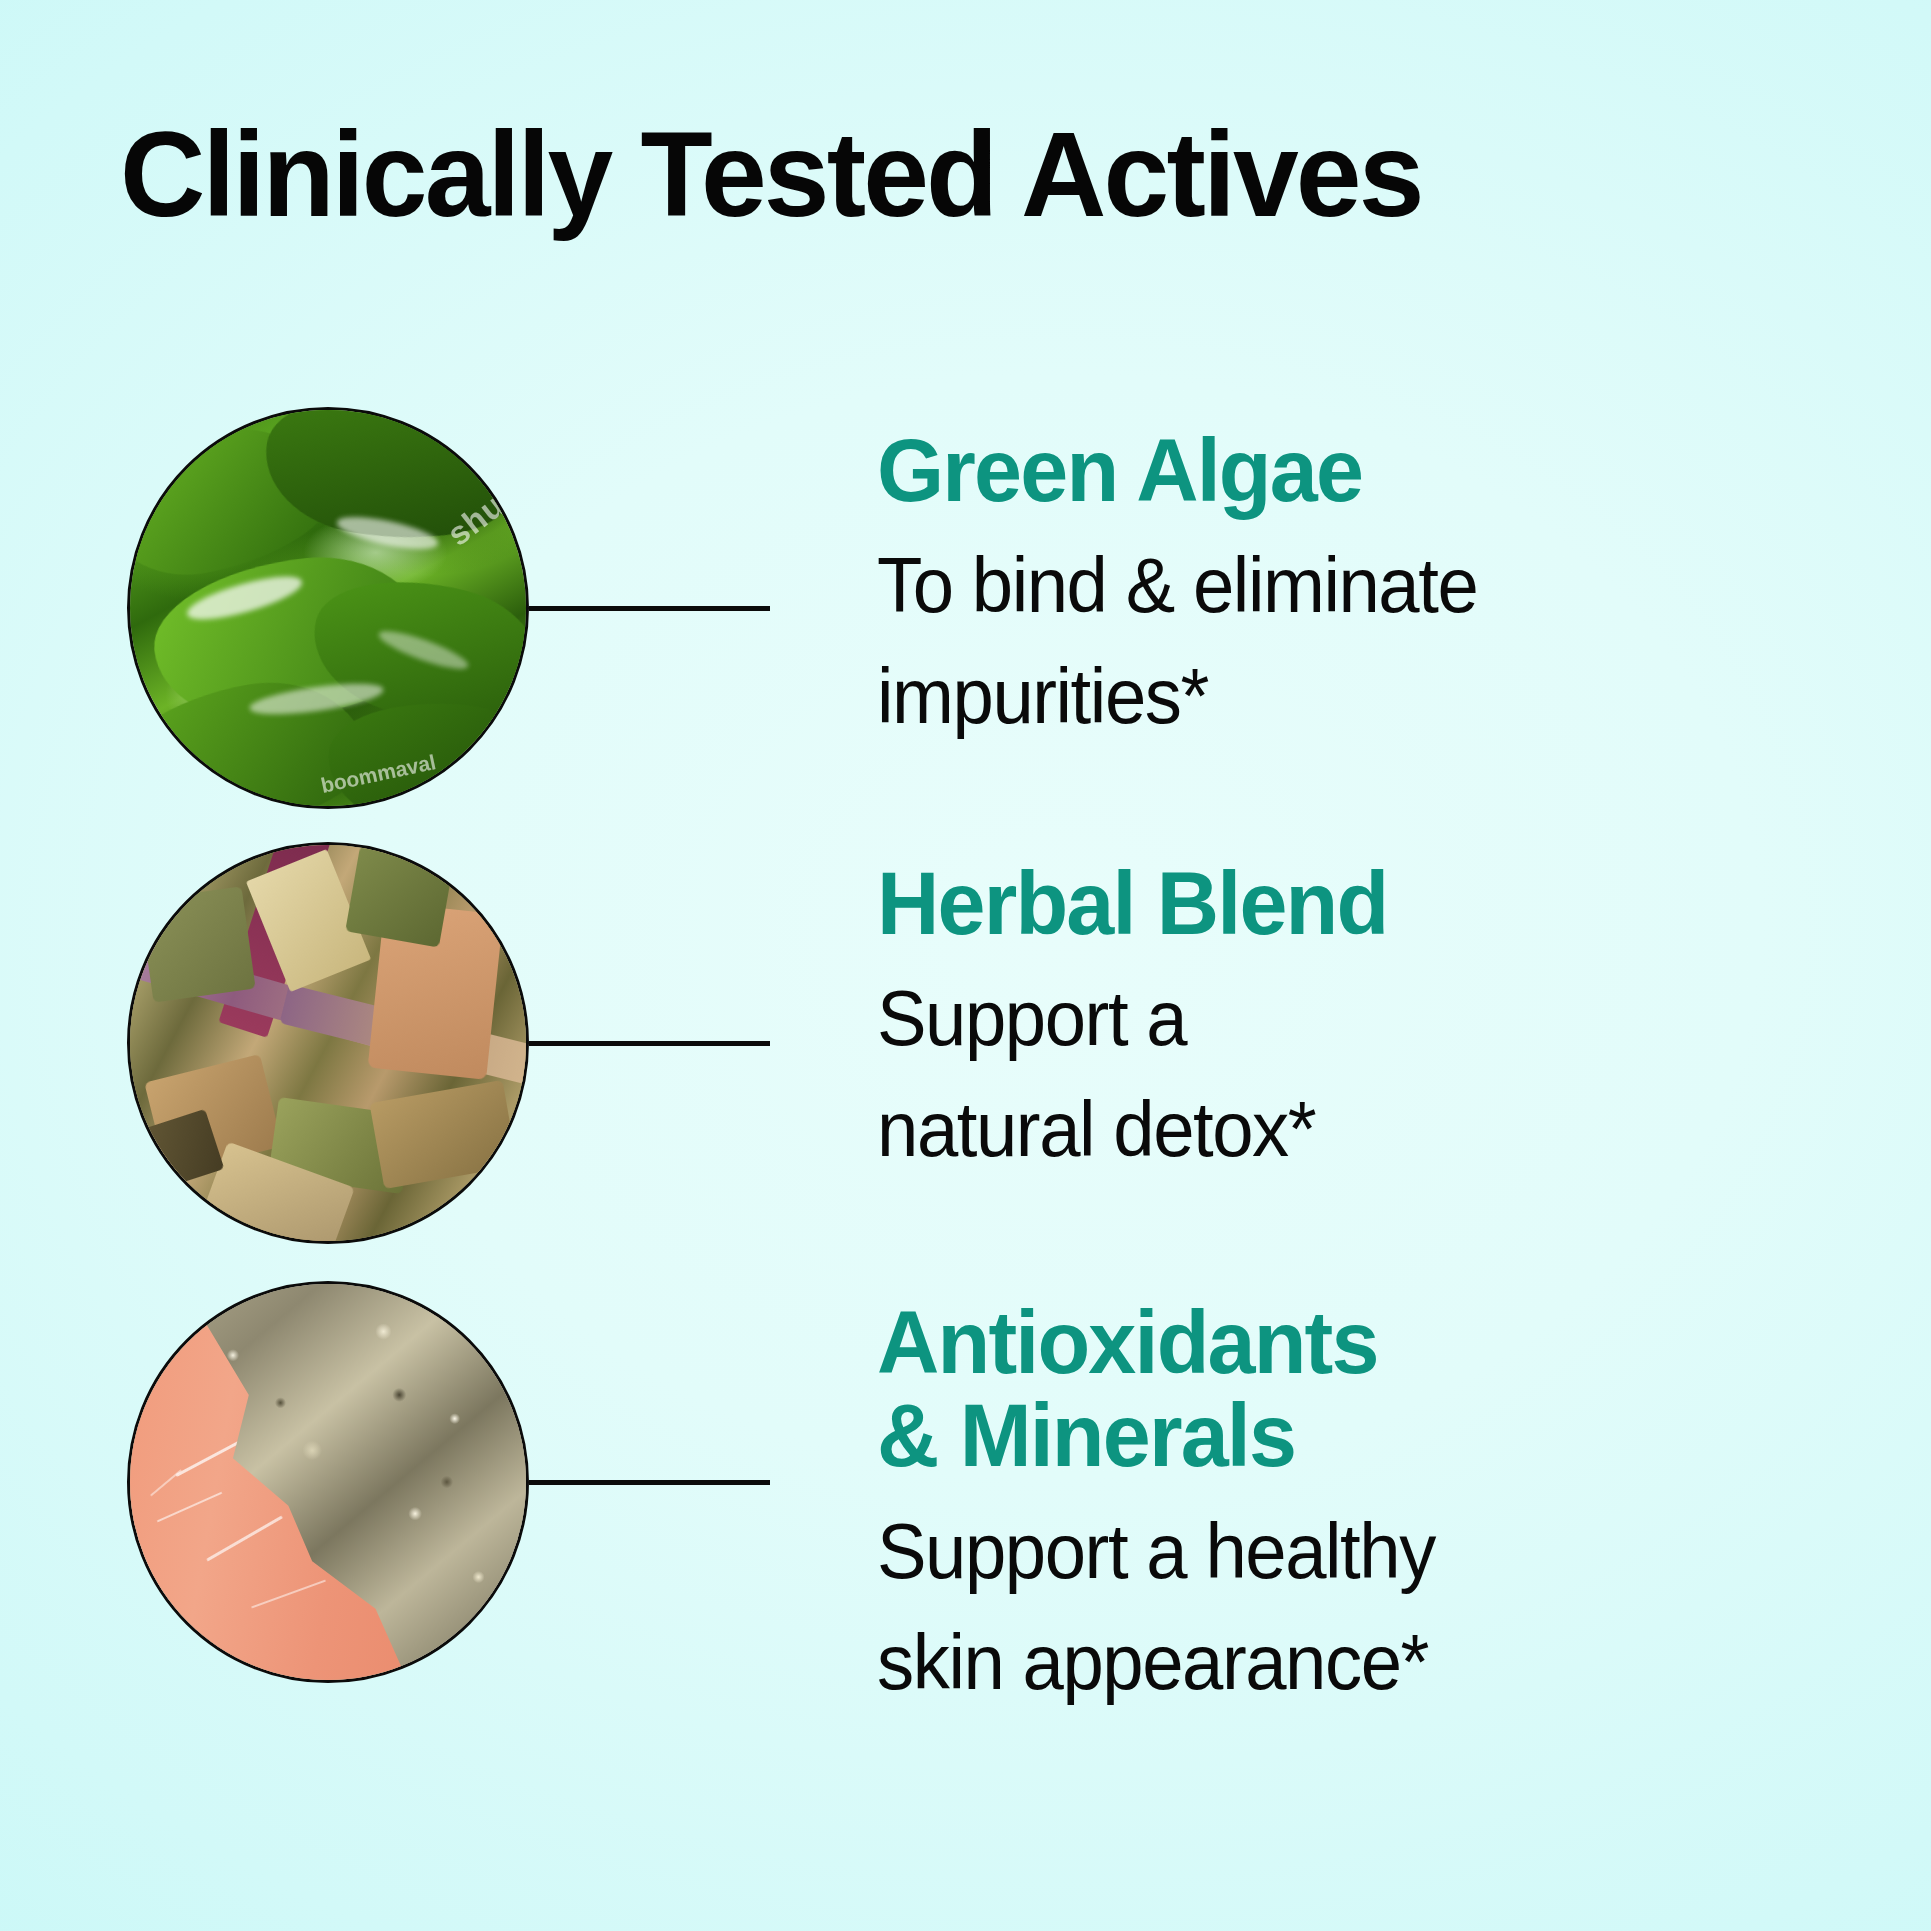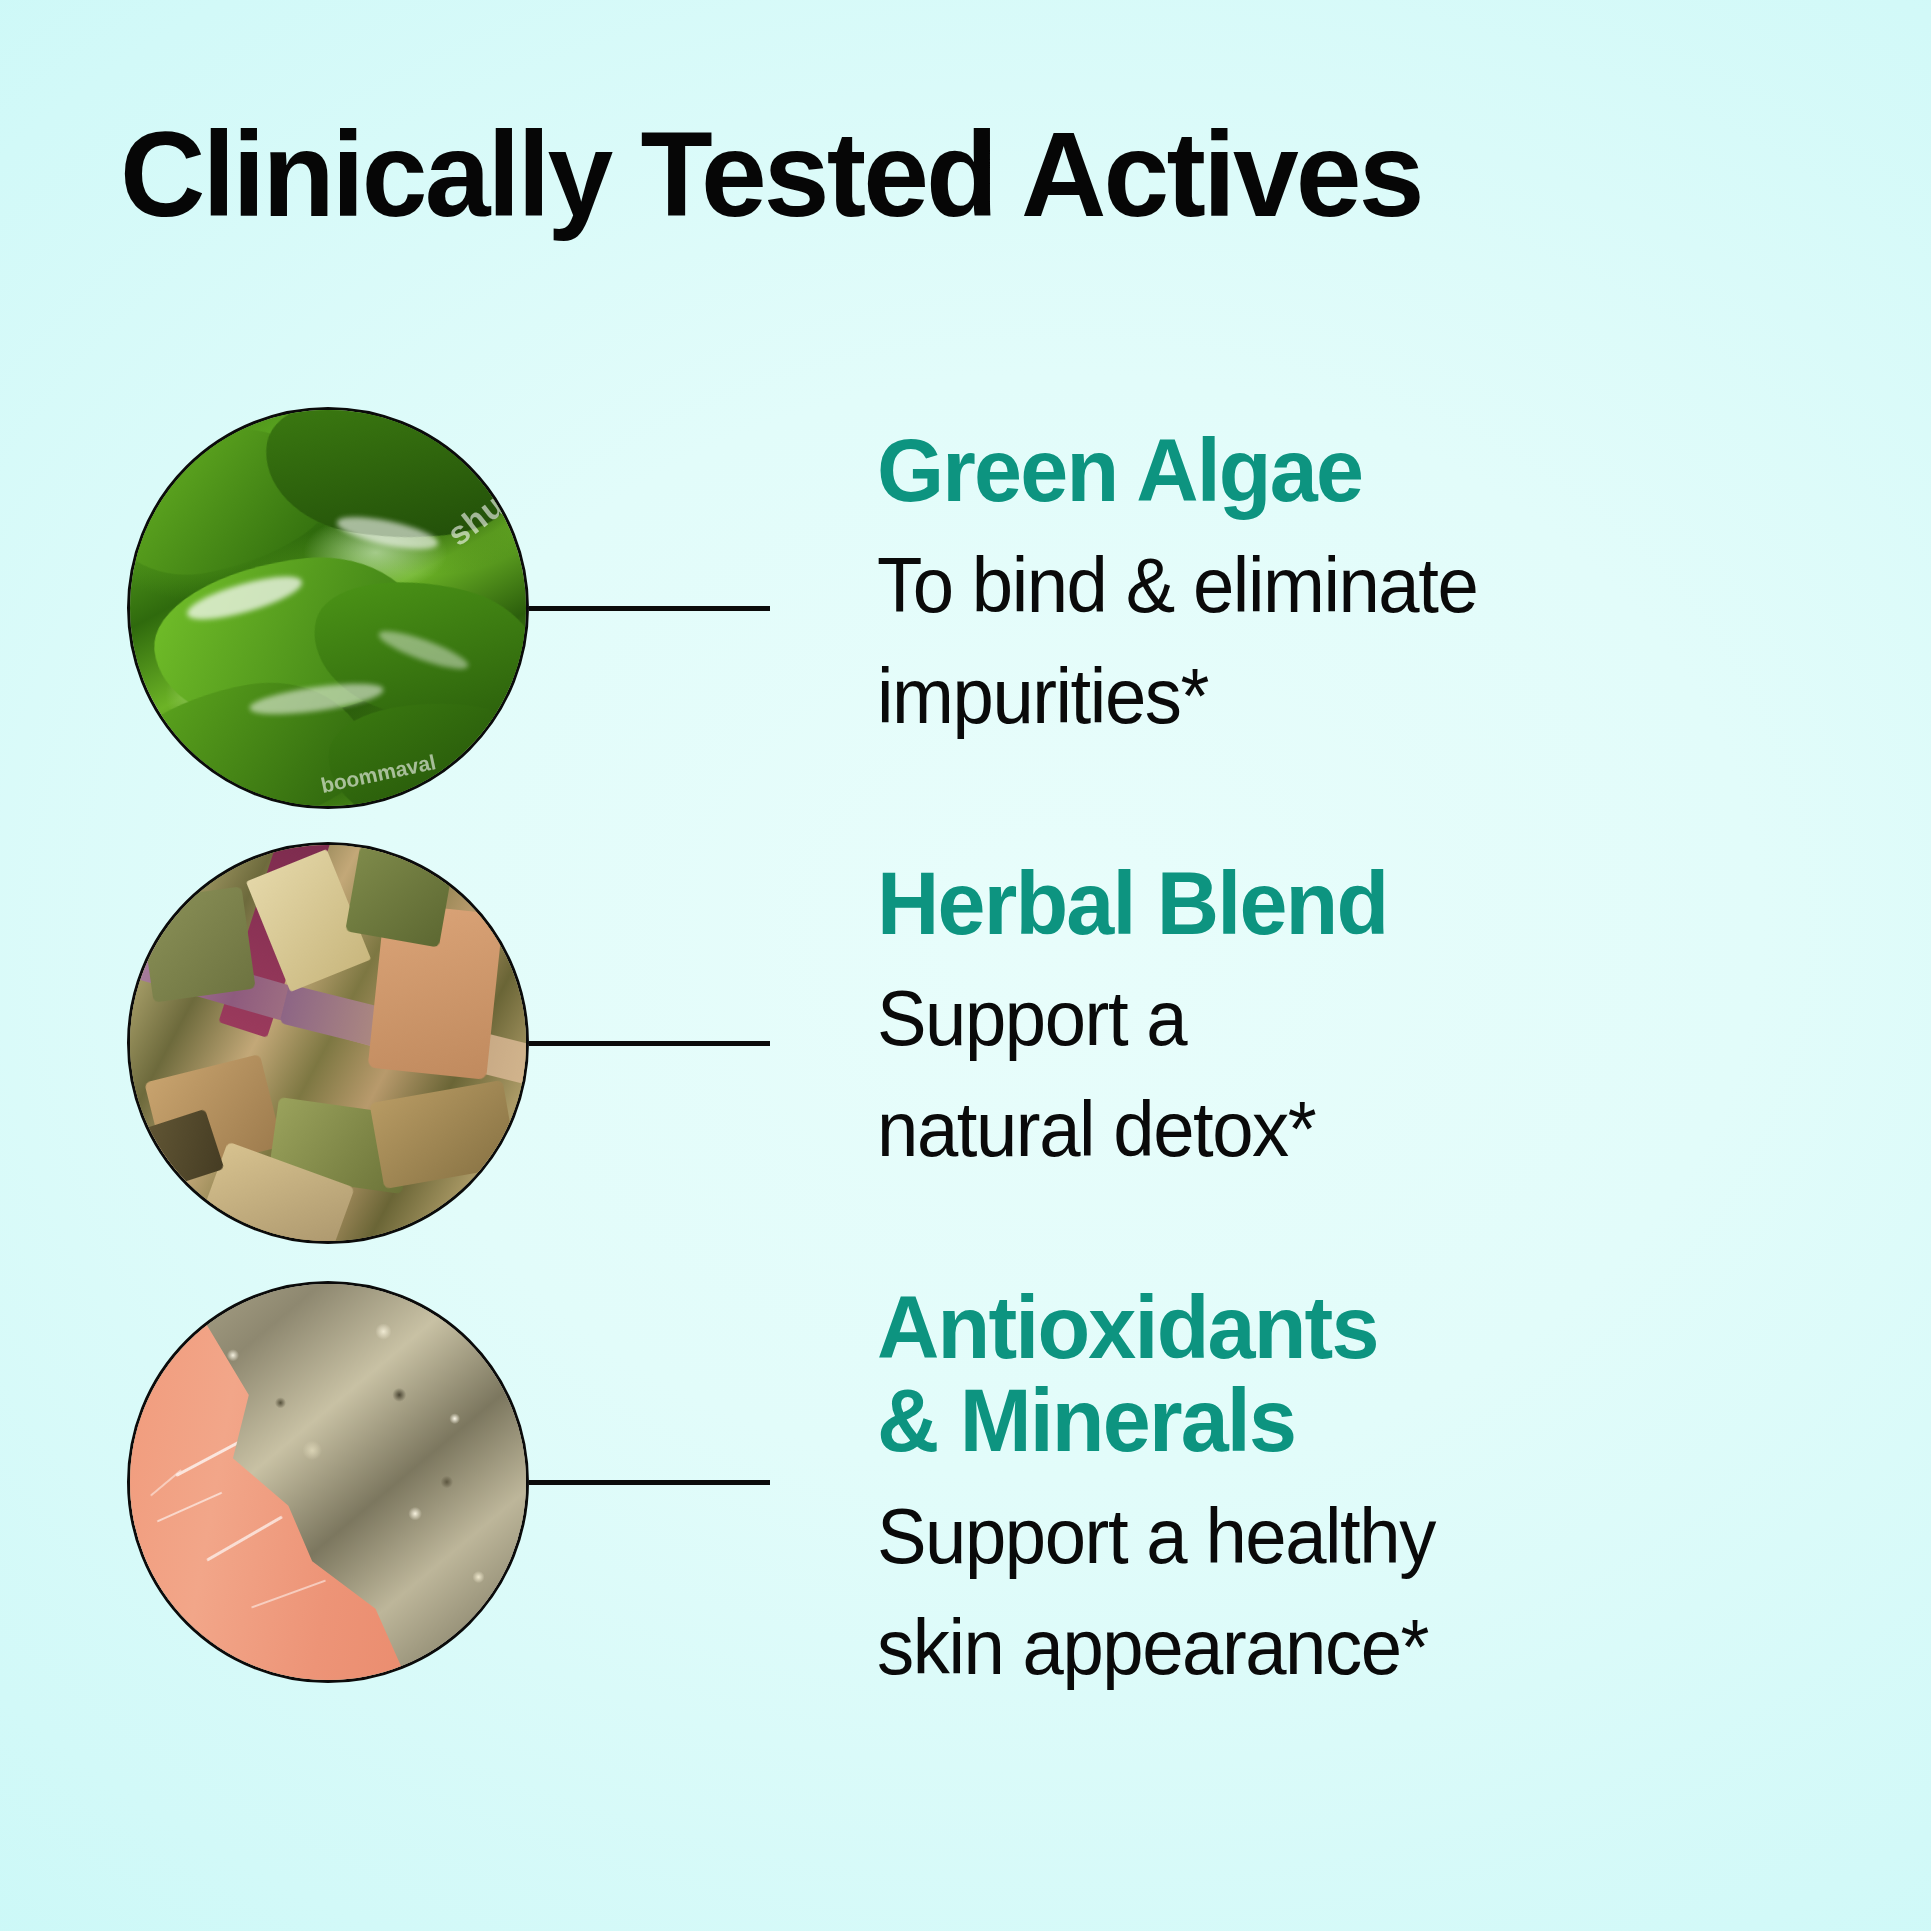--- a/index.html
+++ b/index.html
@@ -146,21 +146,21 @@
     font-size:77px;
     line-height:1.43;
     letter-spacing:-1.5px;
     transform:scaleX(0.965);
     transform-origin:left center;
   }
   .row-1 .text-col{ top:17.4px; }
   .row-1 .ingredient-desc{ margin-top:13.5px; }
   .row-2 .text-col{ top:15.4px; }
   .row-2 .ingredient-desc{ margin-top:13.5px; }
-  .row-3 .text-col{ top:0px; }
+  .row-3 .text-col{ top:15px; }
   .row-3 .ingredient-desc{ margin-top:15.4px; }
 </style>
 </head>
 <body>
 
 <div class="page-title">Clinically Tested Actives</div>
 
 <div class="rows">
 
   <div class="row row-1">

